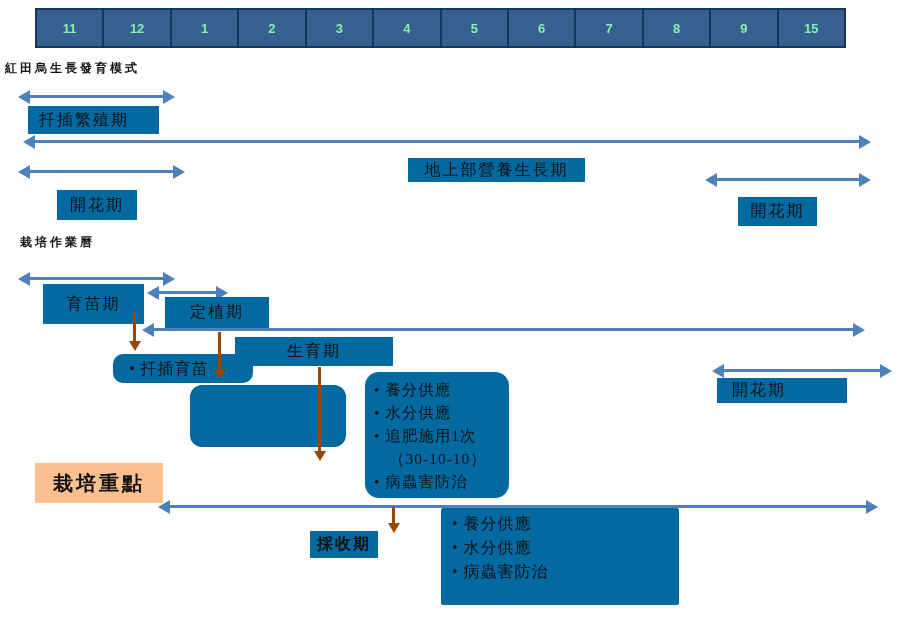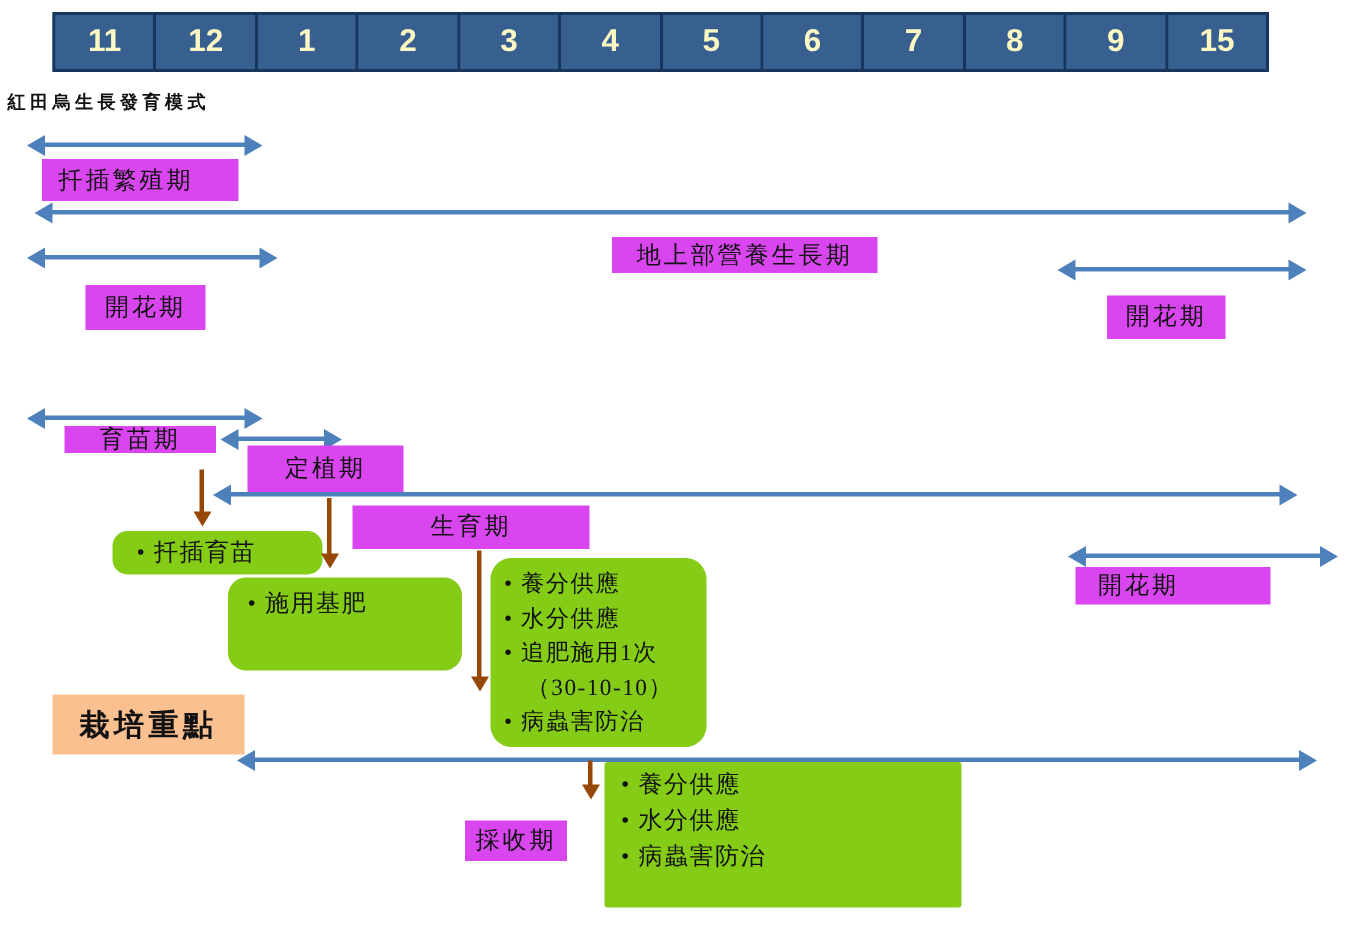--- a/index.html
+++ b/index.html
@@ -8,36 +8,36 @@
     font-family:"Liberation Serif","DejaVu Serif",serif;color:#111;
   }
   
   .month-bar{
     position:absolute;left:35px;top:8px;width:811px;height:40px;
     display:flex;border:2px solid #17365d;box-sizing:border-box;background:#376091;
   }
   .month-cell{
     flex:1;display:flex;align-items:center;justify-content:center;
     background:#376091;border-right:2px solid #17365d;
-    color:#fef9c3;font-family:"Liberation Sans","DejaVu Sans",sans-serif;
-    font-weight:bold;font-size:21px;
+    color:#86efac;font-family:"Liberation Sans","DejaVu Sans",sans-serif;
+    font-weight:bold;font-size:13px;
   }
   .month-cell:last-child{border-right:none;}
   
   .title{position:absolute;font-size:12px;font-weight:bold;letter-spacing:3px;white-space:nowrap;}
   
   .glabel{
-    position:absolute;background:#d946ef;font-size:16px;letter-spacing:2px;
+    position:absolute;background:#0369a1;font-size:16px;letter-spacing:2px;
     display:flex;align-items:center;white-space:nowrap;box-sizing:border-box;
   }
   .glabel.center{justify-content:center;}
   
   .obox{
-    position:absolute;background:#84cc16;box-sizing:border-box;
-    font-size:16px;letter-spacing:1px;white-space:nowrap;
+    position:absolute;background:#0369a1;box-sizing:border-box;
+    font-size:16px;letter-spacing:1px;white-space:nowrap;margin-left:38px;
   }
   .obox .line{line-height:24px;}
   .obox .indent{padding-left:15px;}
   
   .arrow-h{position:absolute;height:3px;background:#4e80bc;border-radius:1px;}
   .arrow-h::before{
     content:"";position:absolute;left:-10px;top:-5.5px;width:0;height:0;
     border-top:7px solid transparent;border-bottom:7px solid transparent;
     border-right:12px solid #4e80bc;
   }
@@ -87,55 +87,55 @@
 
   <div class="arrow-h" style="left:33px;top:140px;width:828px;"></div>
   <div class="glabel center" style="left:408px;top:158px;width:177px;height:24px;">地上部營養生長期</div>
 
   <div class="arrow-h" style="left:28px;top:170px;width:147px;"></div>
   <div class="glabel center" style="left:57px;top:190px;width:80px;height:30px;">開花期</div>
 
   <div class="arrow-h" style="left:715px;top:178px;width:146px;"></div>
   <div class="glabel center" style="left:738px;top:197px;width:79px;height:29px;">開花期</div>
 
+  <div class="title" style="left:20px;top:234px;">栽培作業曆</div>
 
   <div class="arrow-h" style="left:28px;top:277px;width:137px;"></div>
-  <div class="glabel center" style="left:43px;top:284px;width:101px;height:18px;">育苗期</div>
+  <div class="glabel center" style="left:43px;top:284px;width:101px;height:40px;">育苗期</div>
 
   <div class="arrow-h" style="left:157px;top:291px;width:61px;"></div>
   <div class="glabel center" style="left:165px;top:297px;width:104px;height:31px;">定植期</div>
 
   <div class="arrow-h" style="left:152px;top:328px;width:703px;"></div>
   <div class="glabel center" style="left:235px;top:337px;width:158px;height:29px;">生育期</div>
 
   <div class="arrow-v" style="left:133px;top:313px;height:29px;"></div>
   <div class="obox" style="left:75px;top:354px;width:140px;height:29px;border-radius:10px;padding-left:16px;line-height:29px;">• 扦插育苗</div>
 
   <div class="arrow-v" style="left:218px;top:332px;height:38px;"></div>
   <div class="obox" style="left:152px;top:385px;width:156px;height:62px;border-radius:12px;padding:6px 0 0 13px;">
-    <div class="line">• 施用基肥</div>
   </div>
 
   <div class="arrow-v" style="left:318px;top:367px;height:85px;"></div>
   <div class="obox" style="left:327px;top:372px;width:144px;height:126px;border-radius:14px;padding:6px 0 0 9px;font-size:15.5px;">
     <div class="line" style="line-height:23px;">• 養分供應</div>
     <div class="line" style="line-height:23px;">• 水分供應</div>
     <div class="line" style="line-height:23px;">• 追肥施用1次</div>
     <div class="line indent" style="line-height:23px;">（30-10-10）</div>
     <div class="line" style="line-height:23px;">• 病蟲害防治</div>
   </div>
 
   <div class="arrow-h" style="left:722px;top:369px;width:160px;"></div>
   <div class="glabel" style="left:717px;top:378px;width:130px;height:25px;padding-left:15px;">開花期</div>
 
   <div class="keybox">栽培重點</div>
 
   <div class="arrow-h" style="left:168px;top:505px;width:700px;"></div>
   <div class="arrow-v" style="left:392px;top:507px;height:17px;"></div>
-  <div class="glabel center" style="left:310px;top:547px;width:68px;height:27px;">採收期</div>
+  <div class="glabel center" style="left:310px;top:531px;width:68px;height:27px;font-weight:bold;">採收期</div>
 
   <div class="obox" style="left:403px;top:508px;width:238px;height:97px;border-radius:2px;padding:4px 0 0 11px;">
     <div class="line">• 養分供應</div>
     <div class="line">• 水分供應</div>
     <div class="line">• 病蟲害防治</div>
   </div>
 
 </div>
 
 </body></html>

